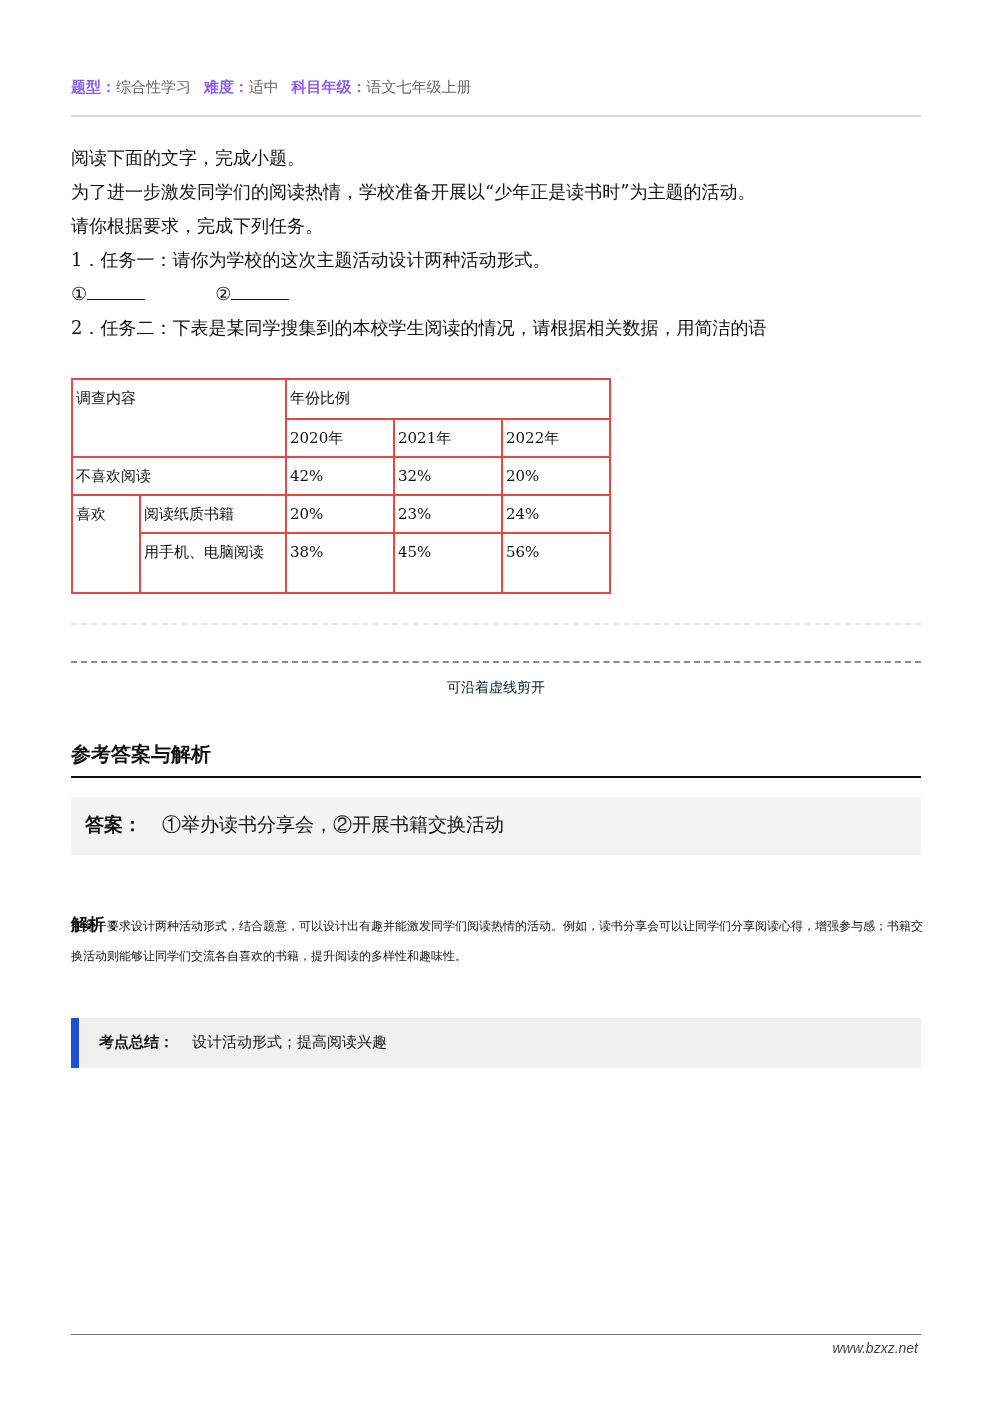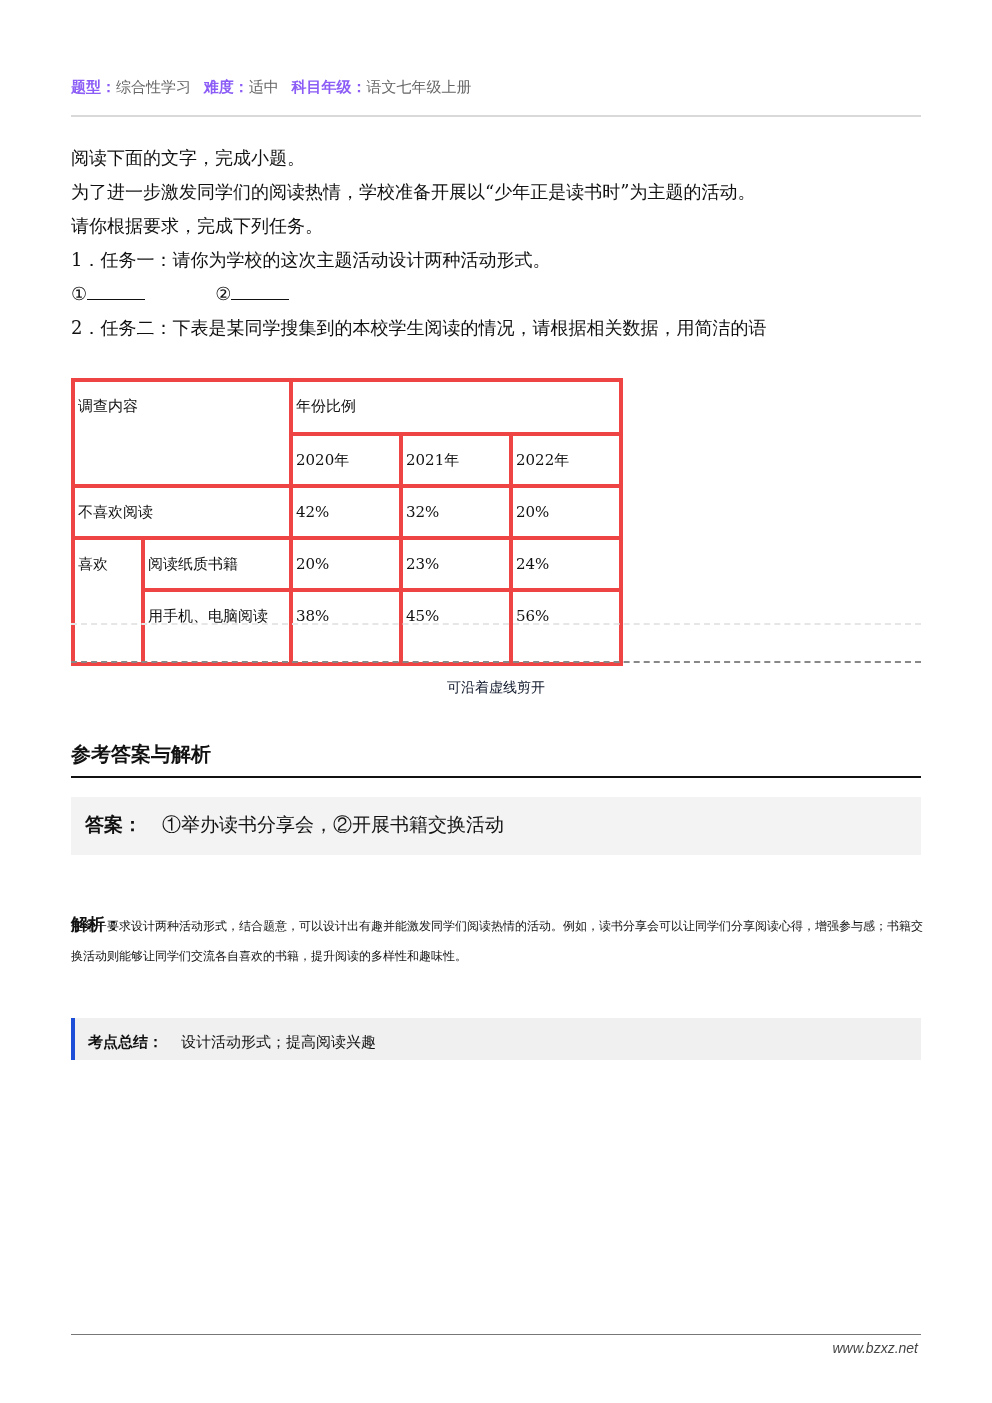--- a/index.html
+++ b/index.html
@@ -6,31 +6,31 @@
   body { width: 992px; height: 1403px; position: relative; font-family: "DejaVu Serif", "Liberation Serif", serif; color: #111; overflow: hidden; }
   .meta { position: absolute; left: 71px; top: 78px; font-size: 15px; color: #666; font-family: "DejaVu Sans", "Liberation Sans", sans-serif; white-space: nowrap; }
   .meta b { color: #8b5cf6; font-weight: bold; }
   .meta .sep { display: inline-block; width: 8px; }
   .meta-rule { position: absolute; left: 71px; top: 115px; width: 850px; height: 2px; background: #d9d9d9; }
   .q { position: absolute; left: 71px; top: 141px; width: 850px; font-size: 18px; line-height: 34px; }
   .q p { margin: 0; }
   .blank { display: inline-block; width: 58px; border-bottom: 1px solid #111; height: 20px; vertical-align: baseline; }
   .gap { display: inline-block; width: 70px; }
   table.survey { position: absolute; left: 71px; top: 378px; border-collapse: collapse; font-size: 15px; line-height: 20px; }
-  table.survey td { border: 4px solid #ef4444; padding: 14px 3px; vertical-align: top; }
+  table.survey td { border: 2px solid #ef4444; padding: 8px 3px; vertical-align: top; }
   .dash1 { position: absolute; left: 71px; top: 623px; width: 850px; border-top: 2px dashed #e6e6e6; }
   .dash2 { position: absolute; left: 71px; top: 661px; width: 850px; border-top: 2px dashed #888; }
   .cut { position: absolute; left: 0; width: 992px; top: 679px; text-align: center; font-size: 14px; color: #0f172a; font-family: "DejaVu Sans", "Liberation Sans", sans-serif; }
   .ans-title { position: absolute; left: 71px; top: 741px; font-size: 20px; font-weight: bold; font-family: "DejaVu Sans", "Liberation Sans", sans-serif; }
   .ans-rule { position: absolute; left: 71px; top: 776px; width: 850px; height: 2px; background: #111; }
   .ans-box { position: absolute; left: 71px; top: 797px; width: 850px; height: 58px; background: #f3f3f3; box-sizing: border-box; padding: 15px 14px; font-size: 19px; }
   .ans-box b { font-family: Liberation Serif, serif; margin-right: 20px; }
   .ana-label { position: absolute; left: 71px; top: 913px; font-size: 17px; font-weight: bold; font-family: "DejaVu Sans", "Liberation Sans", sans-serif; }
   .ana-text { position: absolute; left: 71px; top: 911px; width: 852px; font-size: 12px; line-height: 30px; }
-  .kp-box { position: absolute; left: 71px; top: 1018px; width: 850px; height: 42px; background: #f0f0f0; border-left: 4px solid #1d4ed8; box-sizing: border-box; padding: 15px 13px; font-size: 15px; }
+  .kp-box { position: absolute; left: 71px; top: 1018px; width: 850px; height: 50px; background: #f0f0f0; border-left: 8px solid #1d4ed8; box-sizing: border-box; padding: 15px 20px; font-size: 15px; }
   .kp-box b { font-family: "DejaVu Sans", "Liberation Sans", sans-serif; margin-right: 18px; }
   .foot-rule { position: absolute; left: 71px; top: 1334px; width: 850px; height: 1px; background: #777; }
   .foot { position: absolute; right: 74px; top: 1340px; font-size: 14px; font-style: italic; color: #444; font-family: Liberation Sans, sans-serif; }
 </style>
 </head>
 <body>
 
 <div class="meta">
   <b>题型：</b><span>综合性学习</span><span class="sep"></span>
   <b>难度：</b><span>适中</span><span class="sep"></span>

